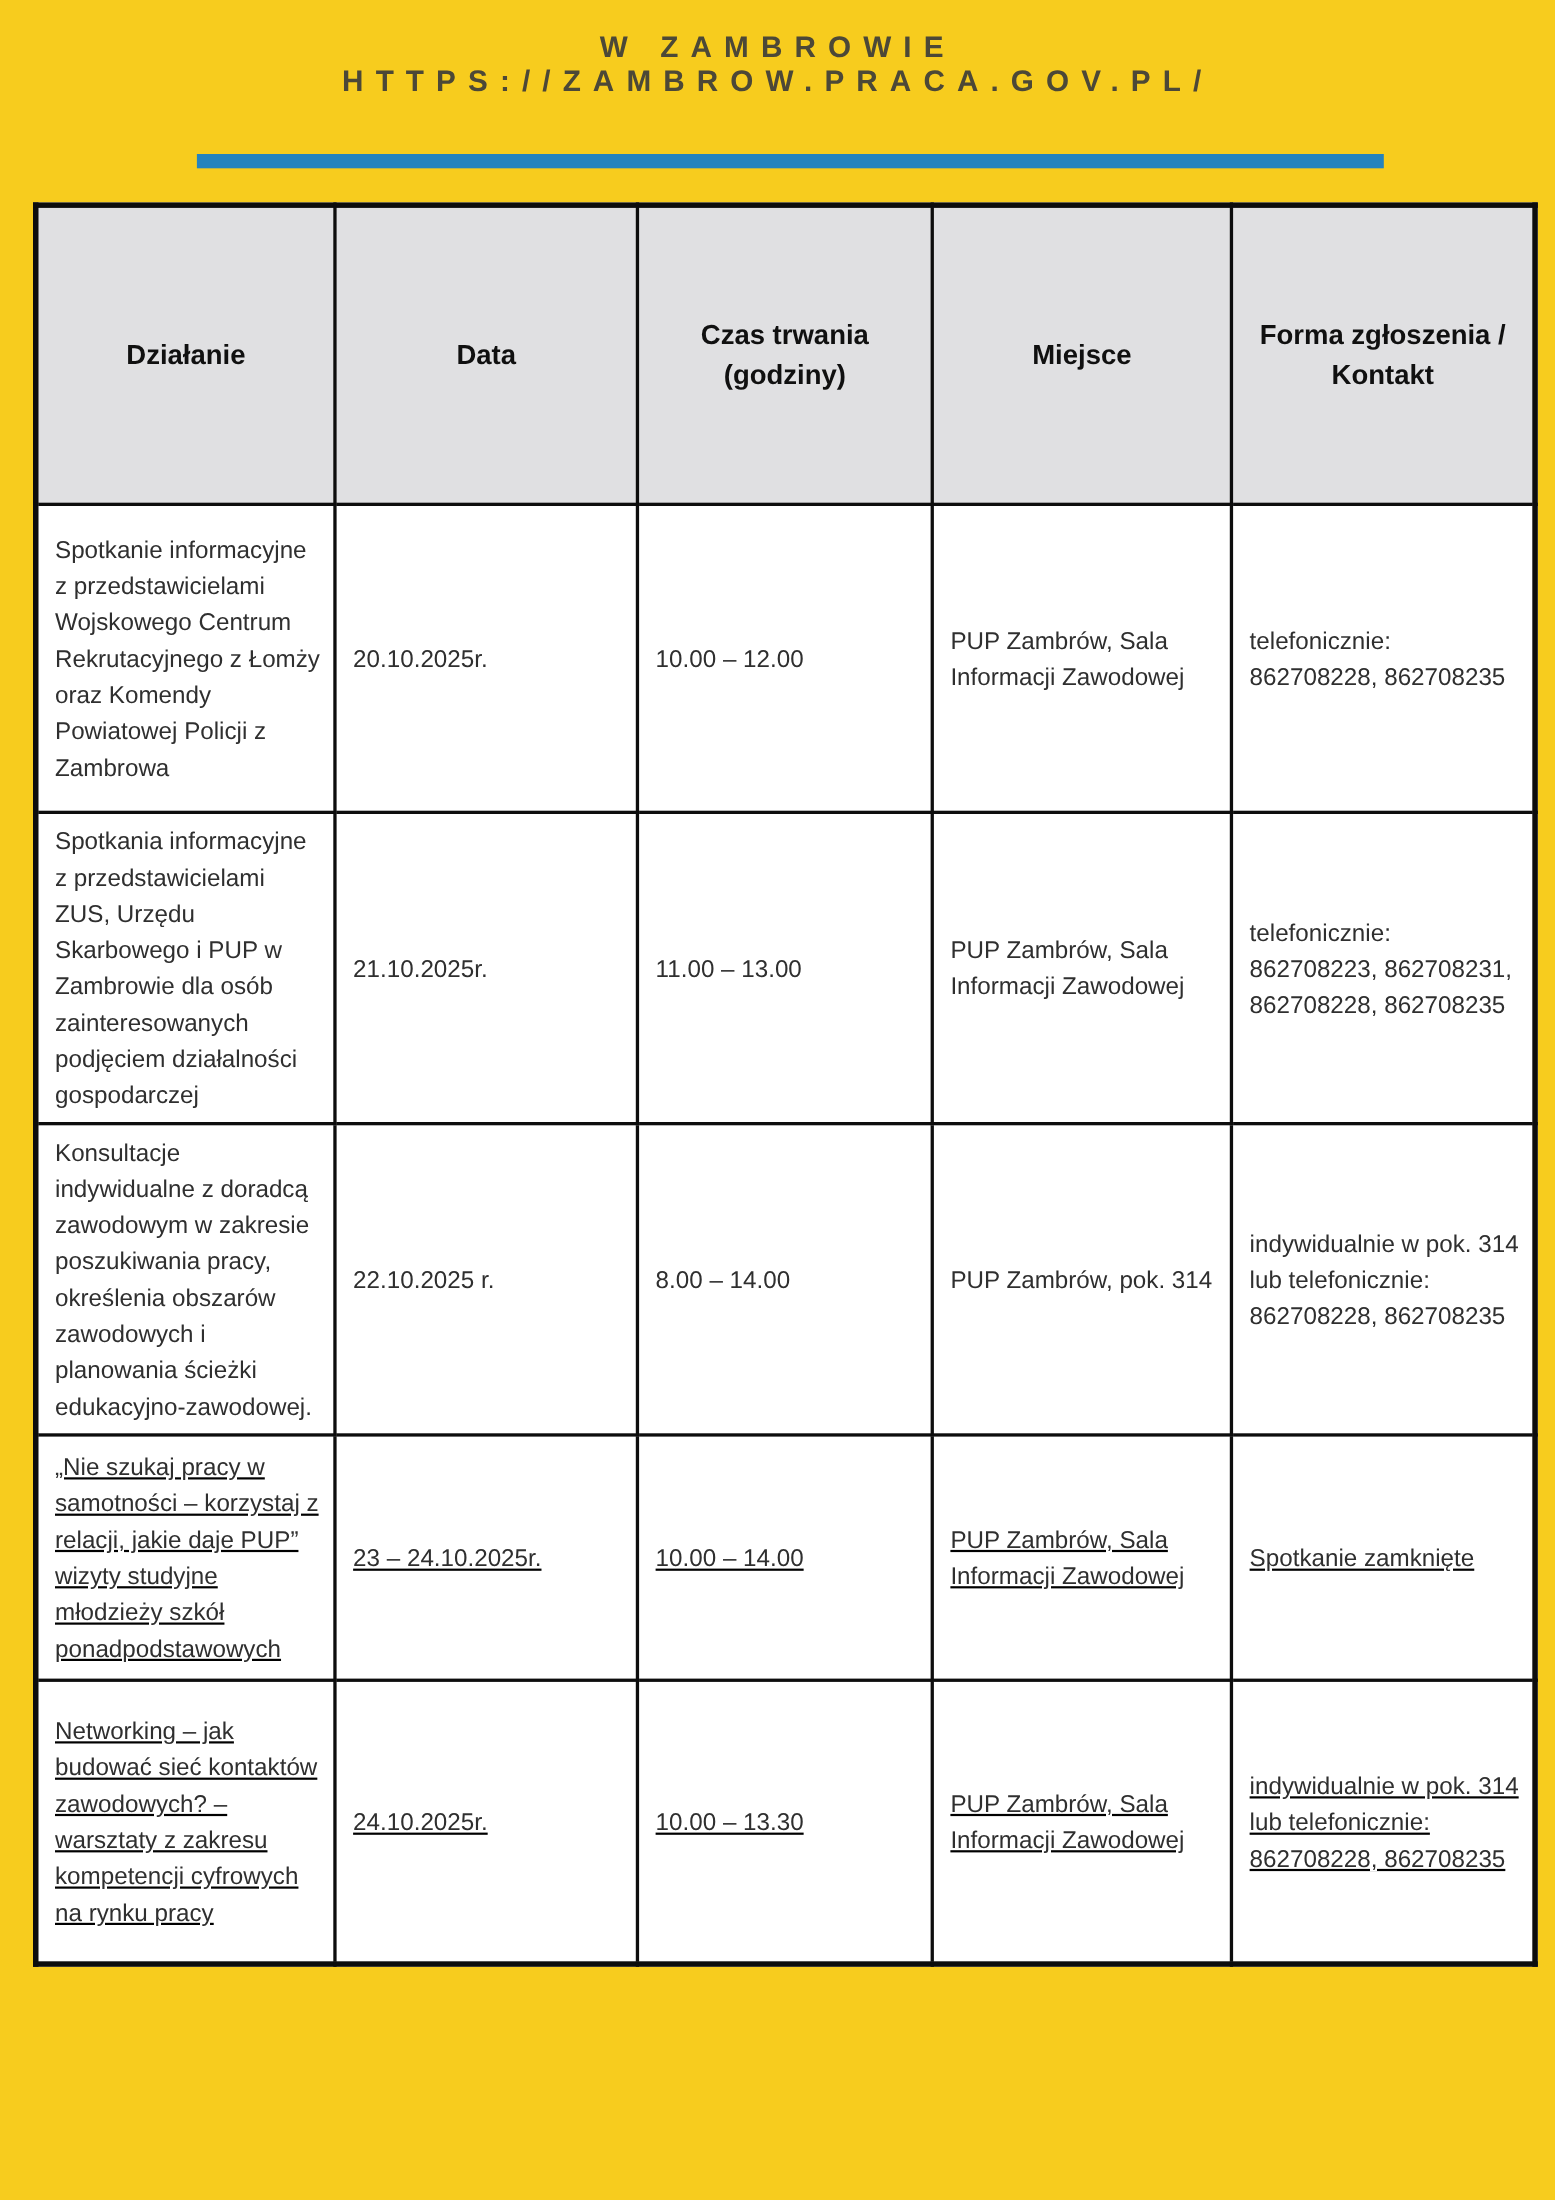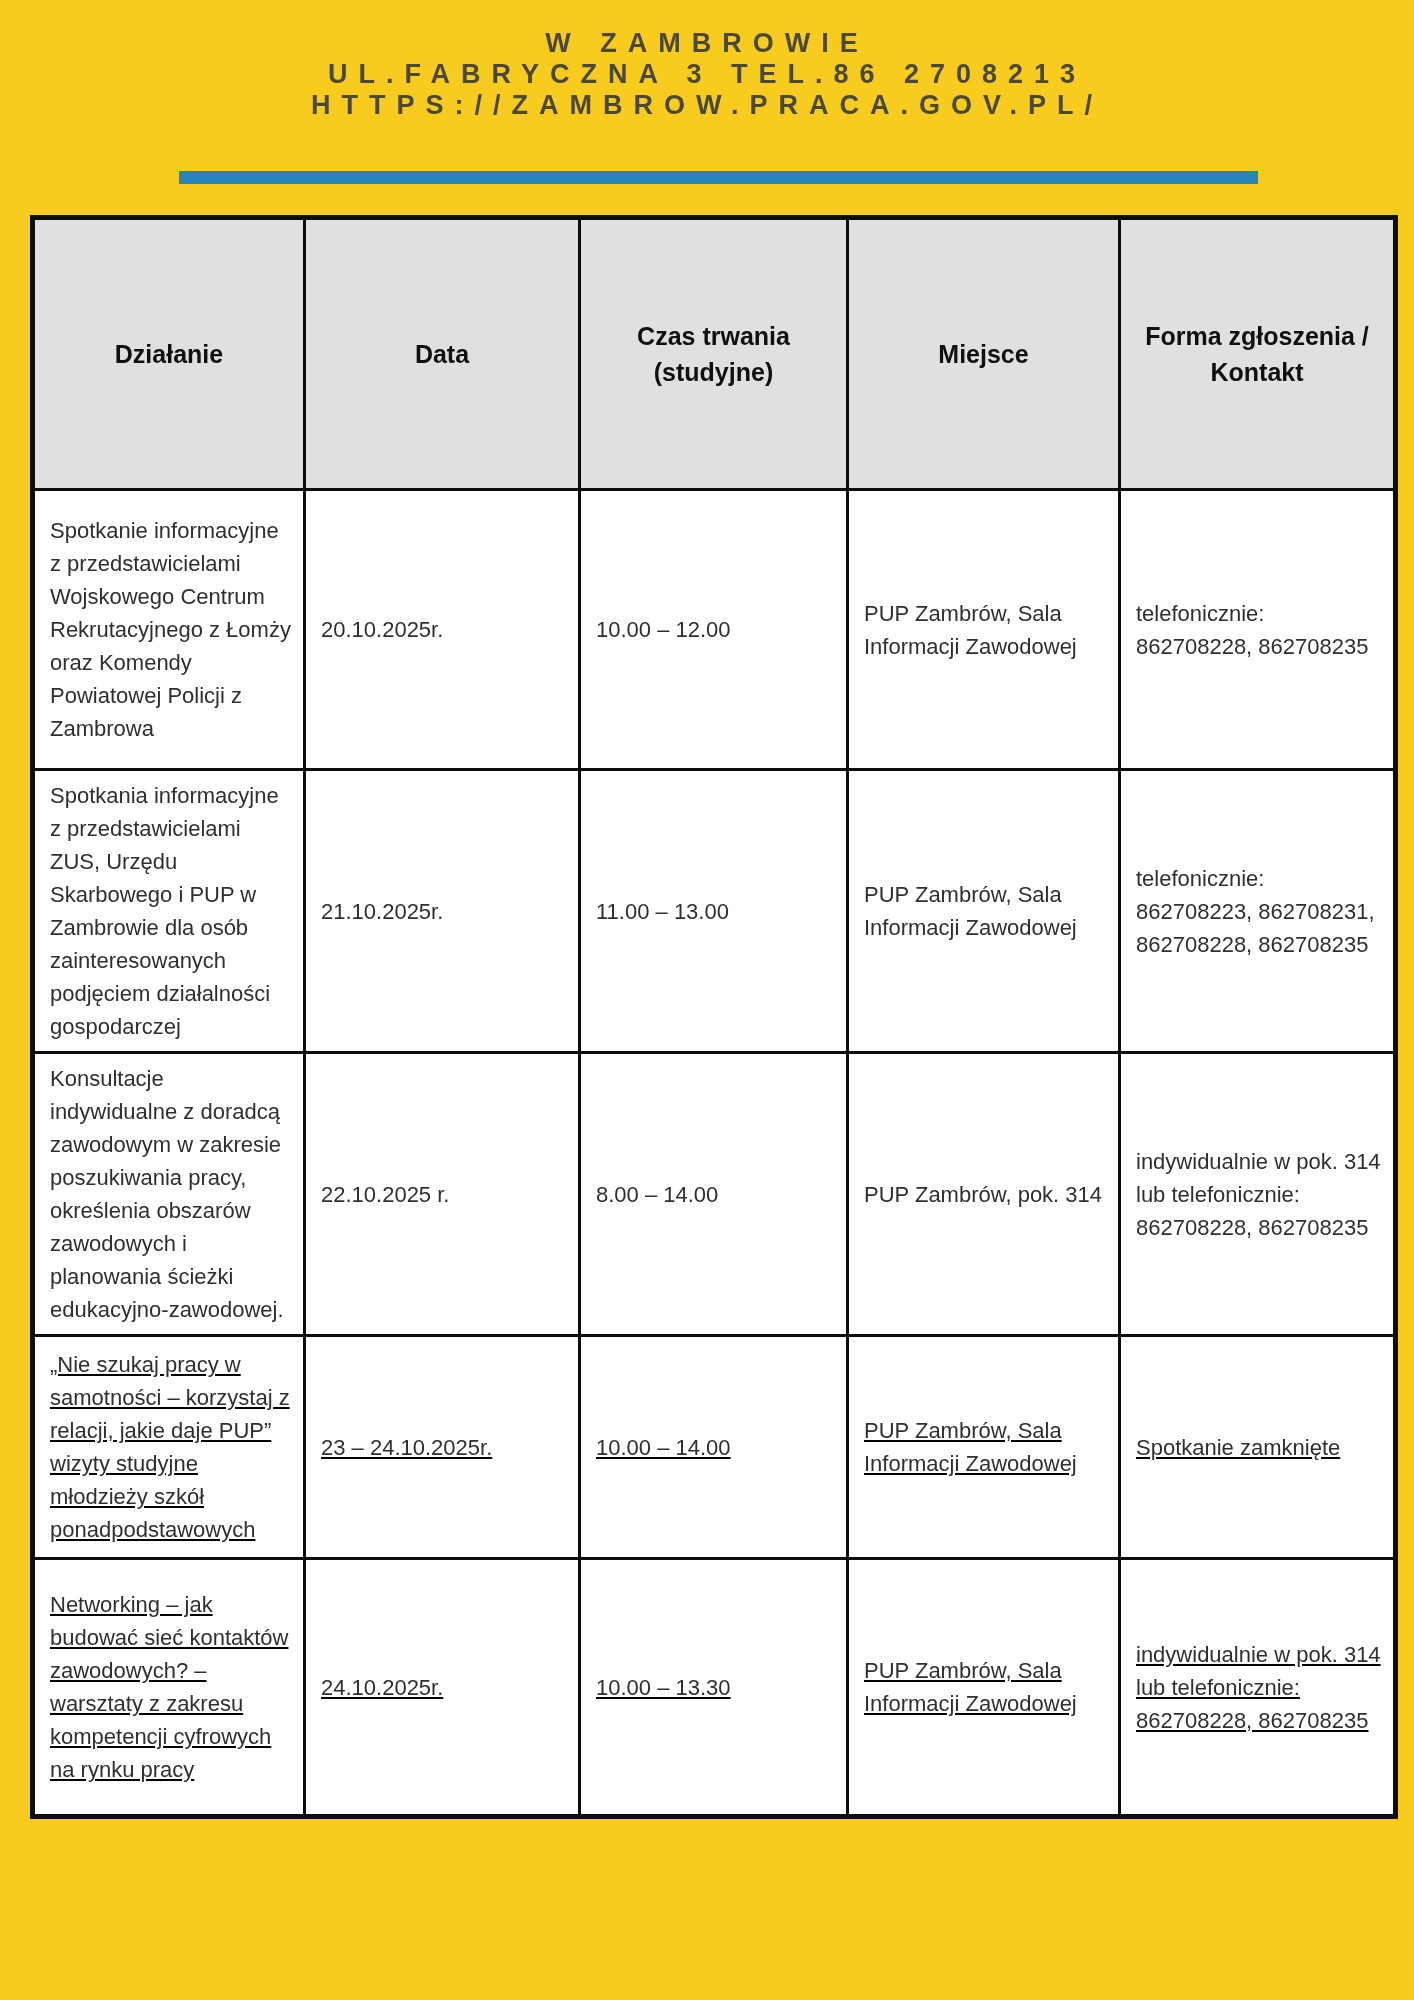--- a/index.html
+++ b/index.html
@@ -75,39 +75,38 @@
   tr.data-row-2   { height: 283px; }
   tr.data-row-3   { height: 283px; }
   tr.data-row-4   { height: 223px; text-decoration: underline; }
   tr.data-row-5   { height: 258px; text-decoration: underline; }
 </style>
 </head>
 <body>
 
 <header class="org-header">
   <div class="line">W ZAMBROWIE</div>
-  <div class="line">UL.FABRYCZNA 3 TEL.86 2708213</div>
   <div class="line">HTTPS://ZAMBROW.PRACA.GOV.PL/</div>
 </header>
 
 <div class="accent-bar"></div>
 
 <table class="events">
   <colgroup>
     <col style="width:272px">
     <col style="width:275px">
     <col style="width:268px">
     <col style="width:272px">
     <col style="width:276px">
   </colgroup>
   <tbody>
     <tr class="header-row">
       <th>Działanie</th>
       <th>Data</th>
-      <th>Czas trwania (studyjne)</th>
+      <th>Czas trwania (godziny)</th>
       <th>Miejsce</th>
       <th>Forma zgłoszenia / Kontakt</th>
     </tr>
 
     <tr class="data-row-1">
       <td>Spotkanie informacyjne z przedstawicielami Wojskowego Centrum Rekrutacyjnego z Łomży oraz Komendy Powiatowej Policji z Zambrowa</td>
       <td>20.10.2025r.</td>
       <td>10.00 – 12.00</td>
       <td>PUP Zambrów, Sala Informacji Zawodowej</td>
       <td>telefonicznie: 862708228, 862708235</td>

